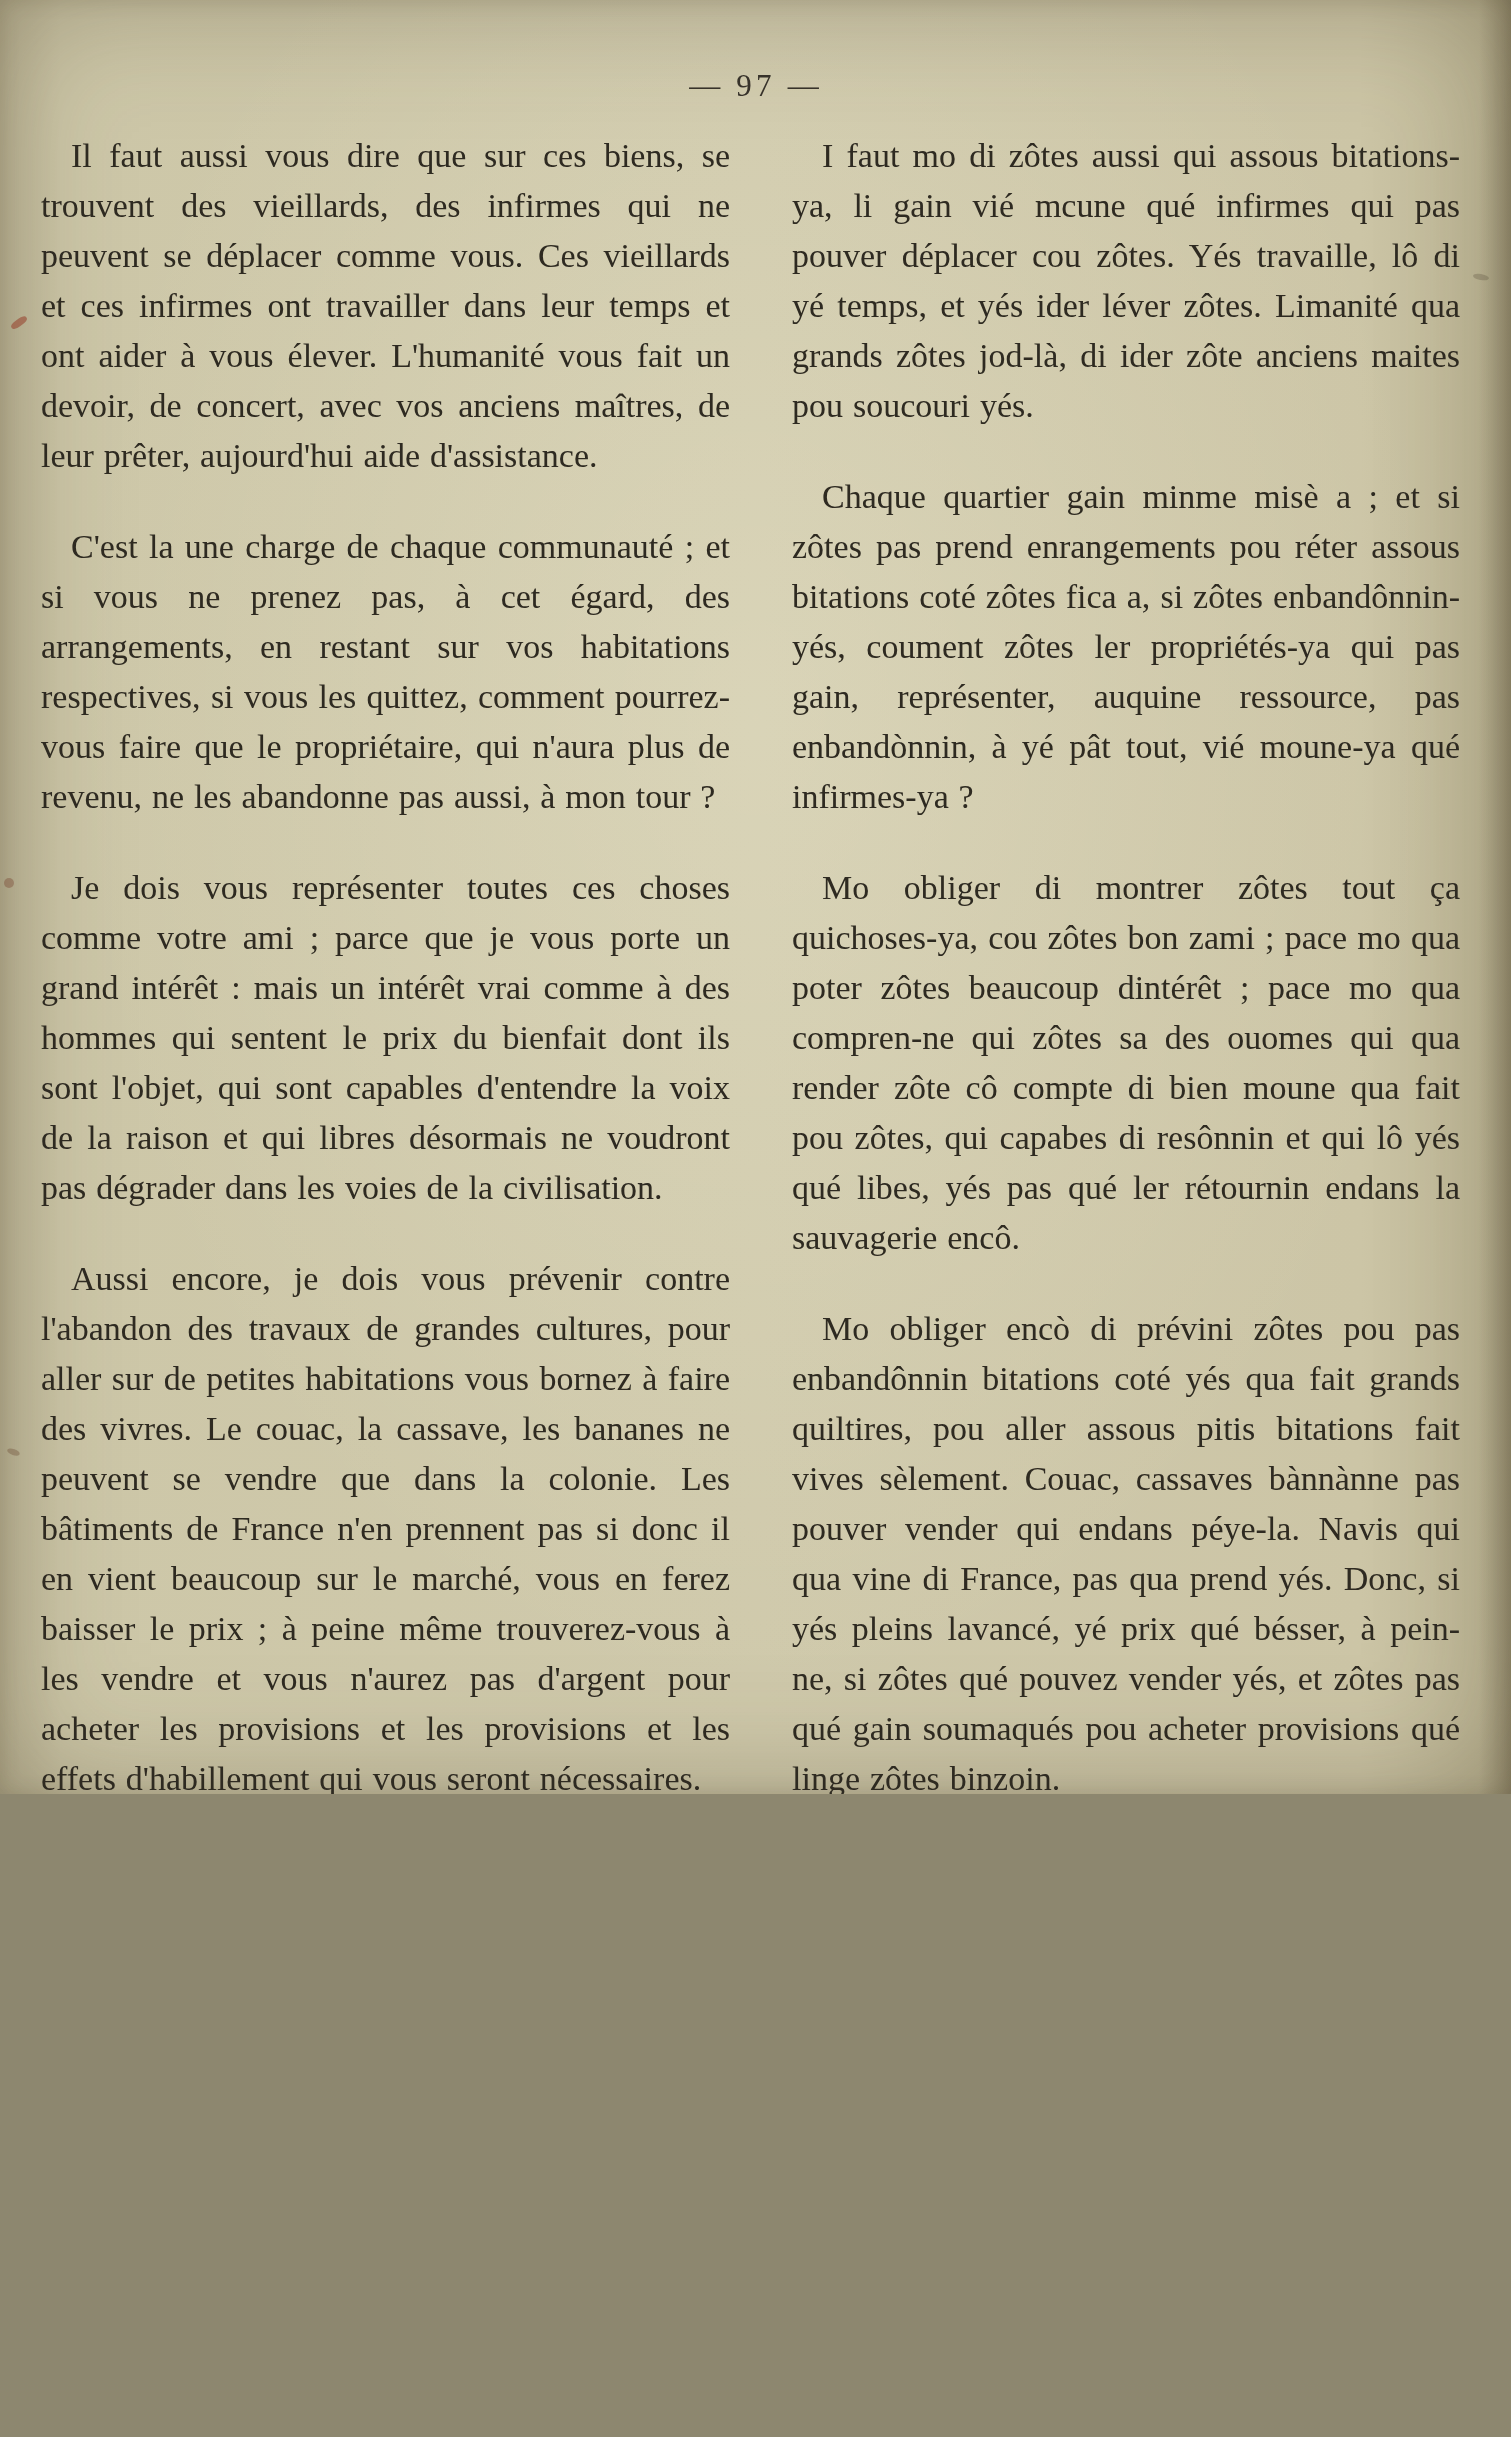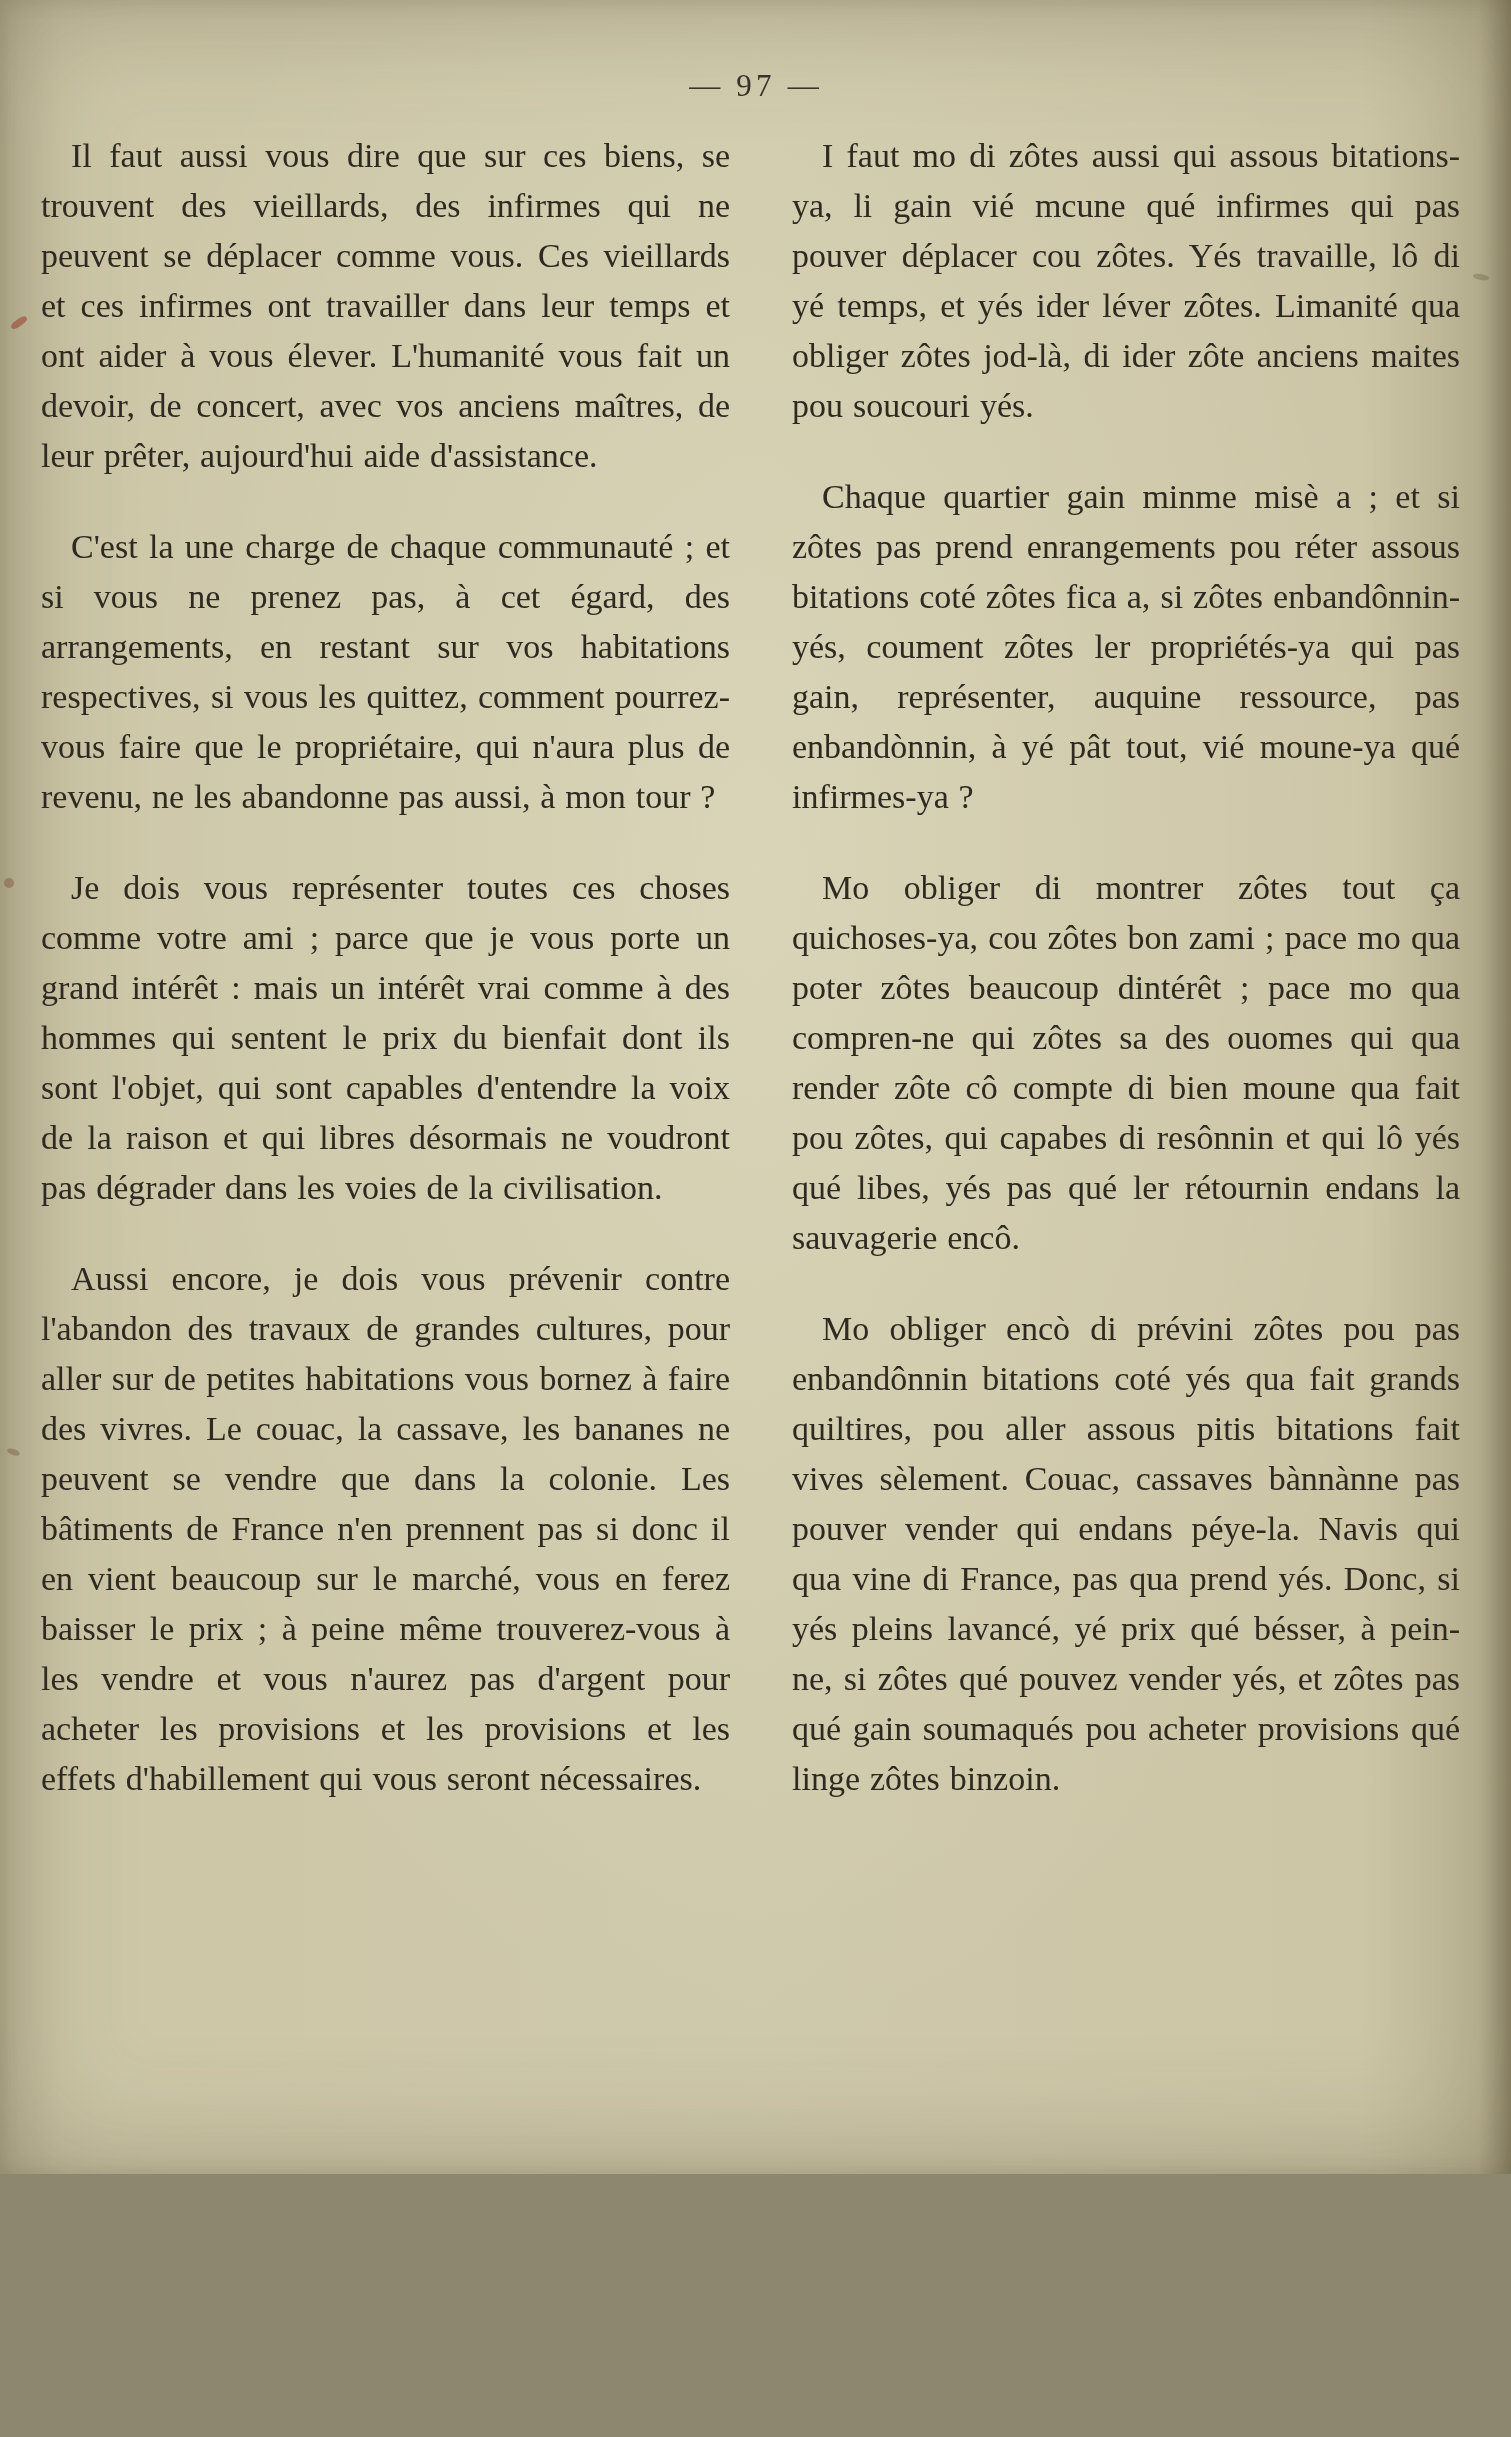--- a/index.html
+++ b/index.html
@@ -4,21 +4,21 @@
 <style>
   html, body {
     margin: 0;
     padding: 0;
     background: #8d876f;
   }
 
   .page {
     position: relative;
     width: 1512px;
-    height: 2174px;
+    height: 1794px;
     margin: 0 auto;
     background:
       radial-gradient(ellipse at 50% 40%, rgba(255,252,230,0.22), rgba(0,0,0,0) 65%),
       linear-gradient(90deg, #c2bb9c 0%, #cdc7a8 4%, #cfc9ab 50%, #ccc5a6 90%, #bdb695 100%),
       #cbc4a5;
     box-shadow: inset 0 0 127px rgba(72,60,36,0.35), inset 0 0 20px rgba(72,60,36,0.18);
     overflow: hidden;
     font-family: "Liberation Serif", "DejaVu Serif", serif;
     color: #2e2a21;
   }
@@ -82,21 +82,21 @@
   <div class="columns">
 
     <div class="column left">
       <p>Il faut aussi vous dire que sur ces biens, se trouvent des vieillards, des infirmes qui ne peuvent se déplacer comme vous. Ces vieillards et ces infirmes ont travailler dans leur temps et ont aider à vous élever. L'humanité vous fait un devoir, de concert, avec vos anciens maîtres, de leur prêter, aujourd'hui aide d'assistance.</p>
       <p>C'est la une charge de chaque communauté ; et si vous ne prenez pas, à cet égard, des arrangements, en restant sur vos habitations respectives, si vous les quittez, comment pourrez-vous faire que le propriétaire, qui n'aura plus de revenu, ne les abandonne pas aussi, à mon tour ?</p>
       <p>Je dois vous représenter toutes ces choses comme votre ami ; parce que je vous porte un grand intérêt : mais un intérêt vrai comme à des hommes qui sentent le prix du bienfait dont ils sont l'objet, qui sont capables d'entendre la voix de la raison et qui libres désormais ne voudront pas dégrader dans les voies de la civilisation.</p>
       <p>Aussi encore, je dois vous prévenir contre l'abandon des travaux de grandes cultures, pour aller sur de petites habitations vous bornez à faire des vivres. Le couac, la cassave, les bananes ne peuvent se vendre que dans la colonie. Les bâtiments de France n'en prennent pas si donc il en vient beaucoup sur le marché, vous en ferez baisser le prix ; à peine même trouverez-vous à les vendre et vous n'aurez pas d'argent pour acheter les provisions et les provisions et les effets d'habillement qui vous seront nécessaires.</p>
     </div>
 
     <div class="column right">
-      <p>I faut mo di zôtes aussi qui assous bitations-ya, li gain vié mcune qué infirmes qui pas pouver déplacer cou zôtes. Yés travaille, lô di yé temps, et yés ider léver zôtes. Limanité qua obliger zôtes jod-là, di ider zôte anciens maites pou soucouri yés.</p>
+      <p>I faut mo di zôtes aussi qui assous bitations-ya, li gain vié mcune qué infirmes qui pas pouver déplacer cou zôtes. Yés travaille, lô di yé temps, et yés ider léver zôtes. Limanité qua grands zôtes jod-là, di ider zôte anciens maites pou soucouri yés.</p>
       <p>Chaque quartier gain minme misè a ; et si zôtes pas prend enrangements pou réter assous bitations coté zôtes fica a, si zôtes enbandônnin-yés, coument zôtes ler propriétés-ya qui pas gain, représenter, auquine ressource, pas enbandònnin, à yé pât tout, vié moune-ya qué infirmes-ya ?</p>
       <p>Mo obliger di montrer zôtes tout ça quichoses-ya, cou zôtes bon zami ; pace mo qua poter zôtes beaucoup dintérêt ; pace mo qua compren-ne qui zôtes sa des ouomes qui qua render zôte cô compte di bien moune qua fait pou zôtes, qui capabes di resônnin et qui lô yés qué libes, yés pas qué ler rétournin endans la sauvagerie encô.</p>
       <p>Mo obliger encò di prévini zôtes pou pas enbandônnin bitations coté yés qua fait grands quiltires, pou aller assous pitis bitations fait vives sèlement. Couac, cassaves bànnànne pas pouver vender qui endans péye-la. Navis qui qua vine di France, pas qua prend yés. Donc, si yés pleins lavancé, yé prix qué bésser, à pein-ne, si zôtes qué pouvez vender yés, et zôtes pas qué gain soumaqués pou acheter provisions qué linge zôtes binzoin.</p>
     </div>
 
   </div>
 
   <div class="speck s1"></div>
   <div class="speck s2"></div>
   <div class="speck s3"></div>

